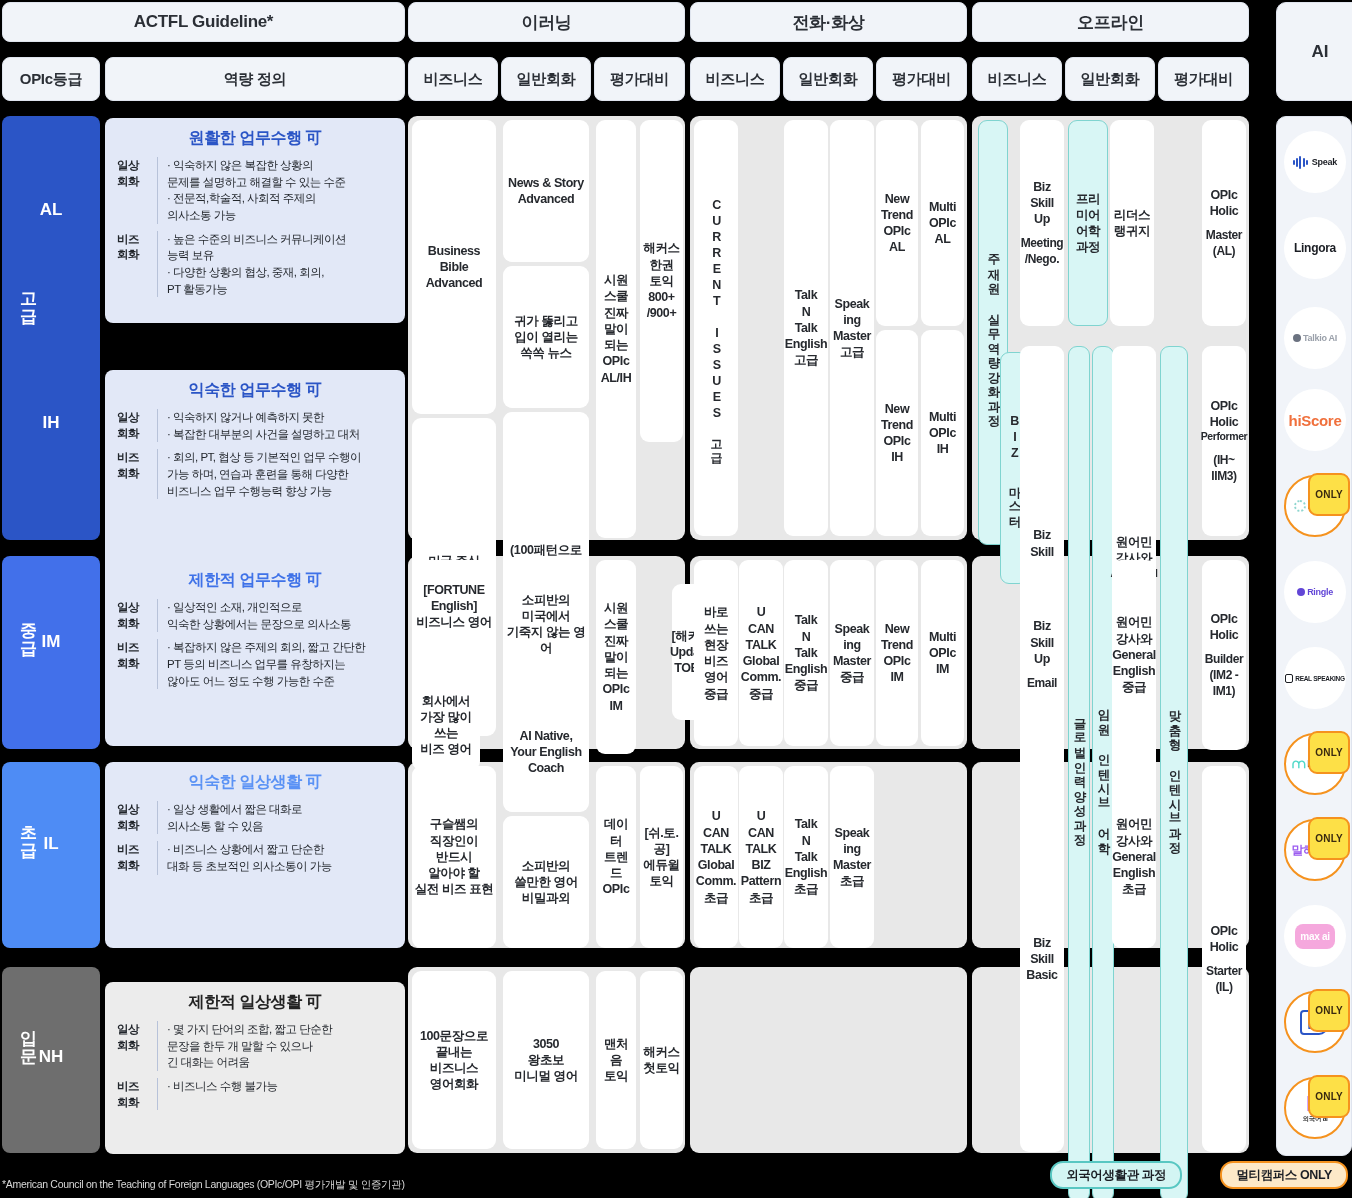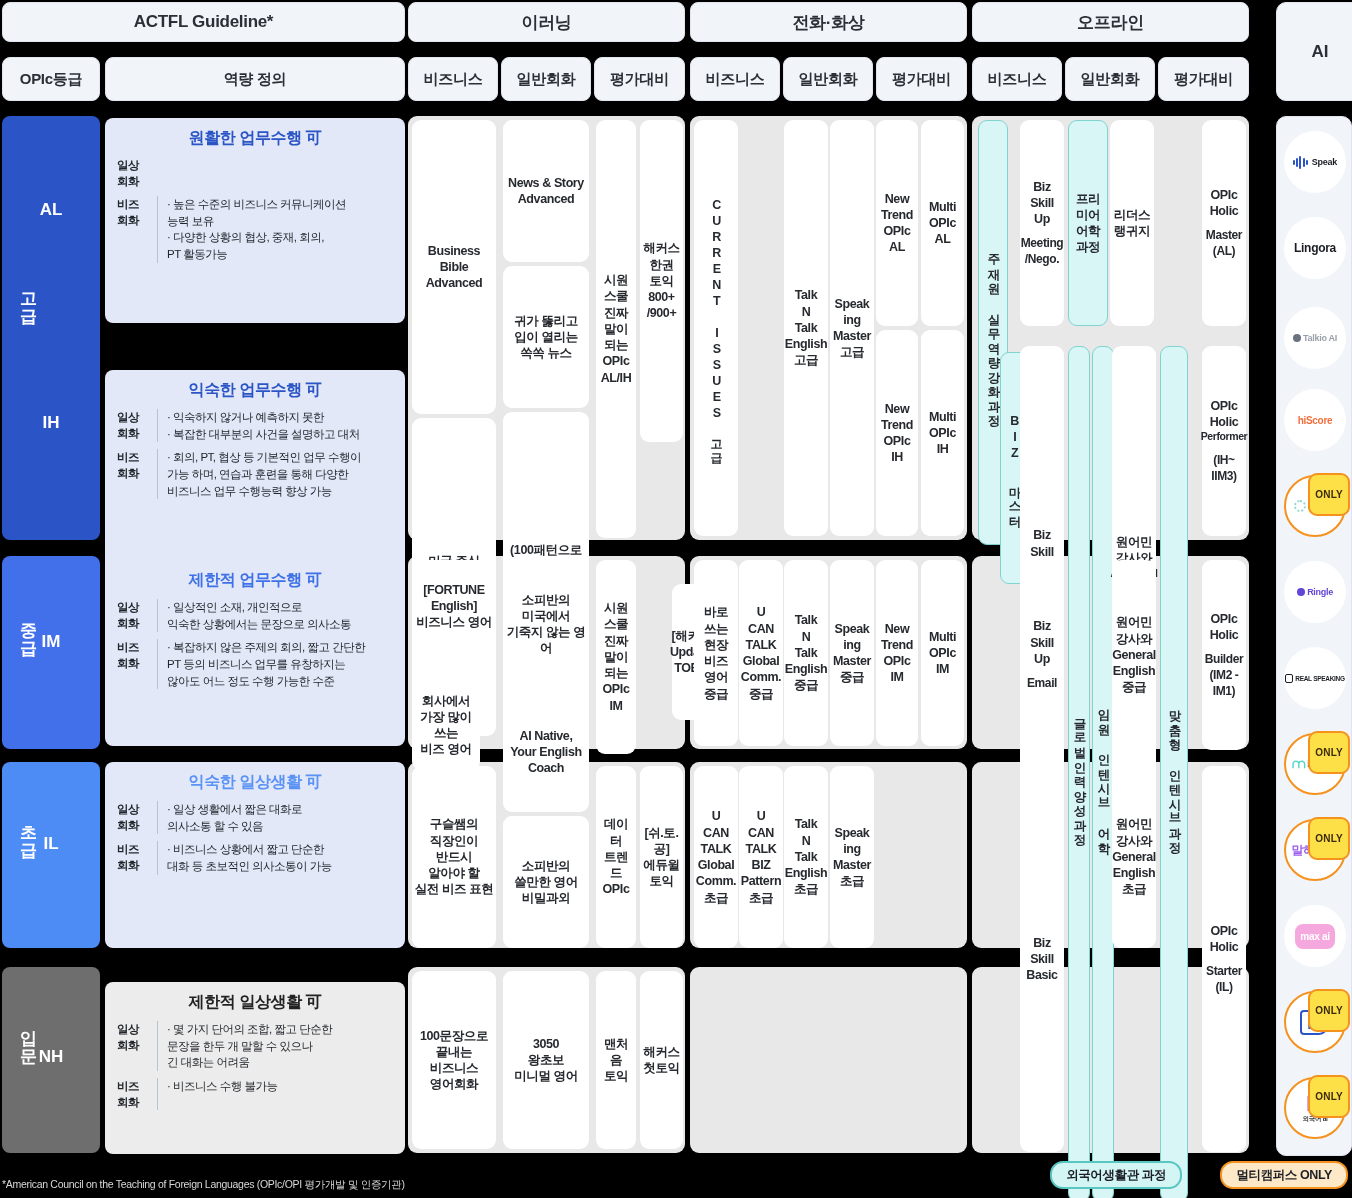--- a/index.html
+++ b/index.html
@@ -114,20 +114,26 @@
         <div class="band-group-label" style="top: 174px;">고급</div>
       </div>
       <div class="lvl-code" style="position: absolute; right: 0px; width: 98px; left: 2px; text-align: center; color: rgb(255, 255, 255); font-weight: 700; font-size: 17px; top: 209.5px;">AL</div>
       <div class="desc-card" style="top: 118px; height: 205px;">
         <div class="desc-title ">원활한 업무수행 可</div>
         <div class="desc-row">
           <div class="desc-lbl">
             <div>일상</div>
             <div>회화</div>
           </div>
+          <div class="desc-body">
+            <div>· 익숙하지 않은 복잡한 상황의</div>
+            <div>  문제를 설명하고 해결할 수 있는 수준</div>
+            <div>· 전문적,학술적, 사회적 주제의</div>
+            <div>  의사소통 가능</div>
+          </div>
         </div>
         <div class="desc-row">
           <div class="desc-lbl">
             <div>비즈</div>
             <div>회화</div>
           </div>
           <div class="desc-body">
             <div>· 높은 수준의 비즈니스 커뮤니케이션</div>
             <div>  능력 보유</div>
             <div>· 다양한 상황의 협상, 중재, 회의,</div>
@@ -716,21 +722,21 @@
             <span>Lingora</span>
           </div>
         </div>
         <div class="ai-item" style="top: 190px;">
           <div class="ai-label" style="color: rgb(154, 160, 170);">
             <span style="width: 8px; height: 8px; border-radius: 50%; background: rgb(107, 114, 128); display: inline-block;"></span>
             <span>Talkio AI</span>
           </div>
         </div>
         <div class="ai-item" style="top: 272px;">
-          <div class="ai-label" style="color: rgb(240, 112, 60); font-size: 10px;">
+          <div class="ai-label" style="color: rgb(240, 112, 60); font-size: 15px;">
             <span>hiScore</span>
           </div>
         </div>
         <div class="ai-item only" style="top: 358px;">
           <div class="ai-label" style="color: rgb(90, 96, 112);">
             <span style="width: 12px; height: 12px; border: 2.5px dotted rgb(142, 214, 207); border-radius: 50%; display: inline-block;"></span>
             <span>E L S A</span>
           </div>
           <div class="only-tag">ONLY</div>
         </div>

